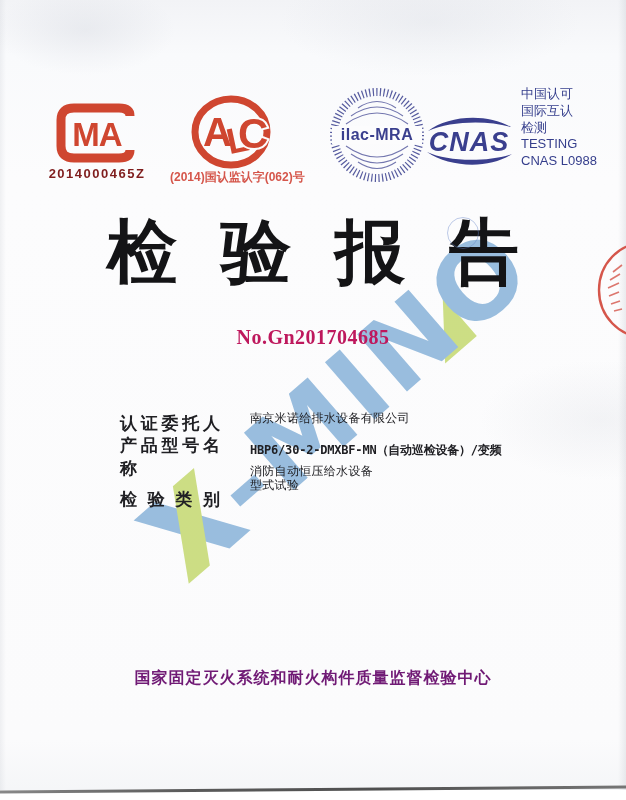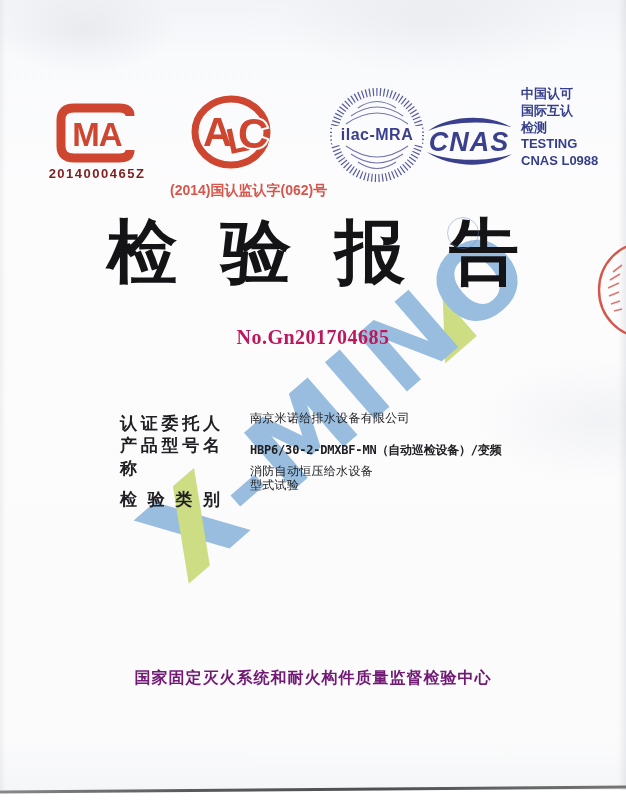--- a/index.html
+++ b/index.html
@@ -26,26 +26,26 @@
   .content { position:absolute; inset:0; z-index:2; }
   .wm { position:absolute; inset:0; z-index:1; }
 
   
   .logo { position:absolute; }
   .cma-num {
     position:absolute; left:38px; top:166px; width:118px; text-align:center;
     font-size:13px; font-weight:700; letter-spacing:1.5px; color:#7f1d1d;
   }
   .cal-cap {
-    position:absolute; left:170px; top:182px; width:126px; text-align:center;
-    font-size:14px; font-weight:600; color:#d5564b; letter-spacing:0px; white-space:nowrap;
+    position:absolute; left:170px; top:169px; width:126px; text-align:center;
+    font-size:12px; font-weight:600; color:#d5564b; letter-spacing:0px; white-space:nowrap;
   }
   .cnas-lines {
     position:absolute; left:521px; top:86px; width:100px;
-    font-size:13px; line-height:16.8px; font-weight:700; color:#353e8c;
+    font-size:13px; line-height:16.8px; font-weight:400; color:#353e8c;
   }
   .cnas-lines div { white-space:nowrap; }
 
   
   .title {
     position:absolute; left:0; right:0; top:206px; text-align:center;
     font-size:70px; font-weight:900; color:#141416;
     letter-spacing:44px; text-indent:44px; white-space:nowrap;
   }
   .report-no {

